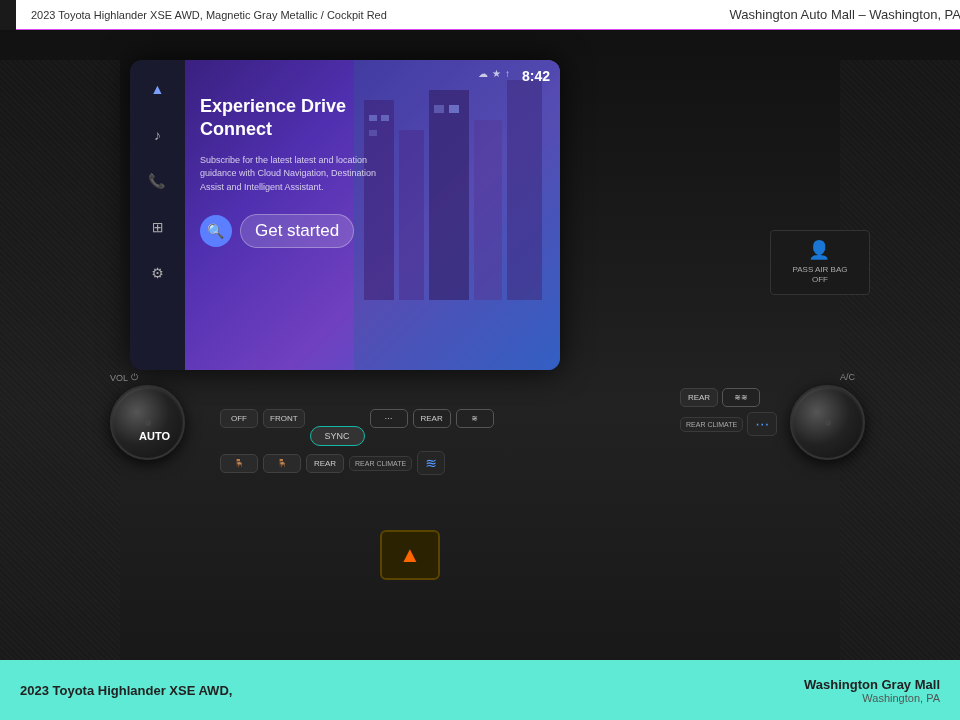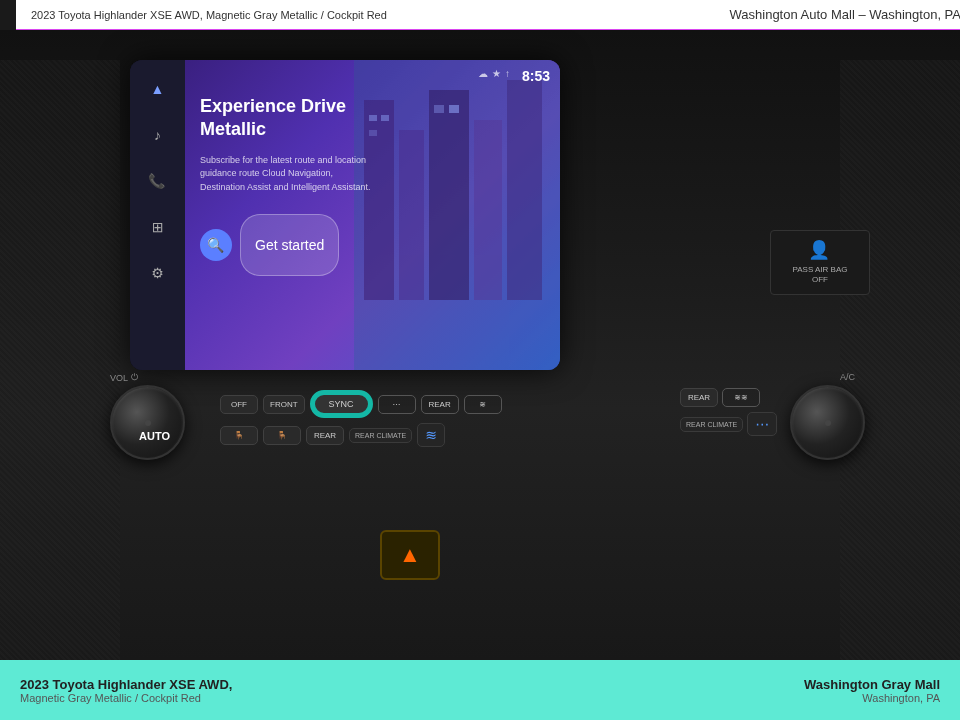--- a/index.html
+++ b/index.html
@@ -136,22 +136,22 @@
       justify-content: center;
       color: white;
       font-size: 14px;
     }
 
     .screen-get-started {
       background: rgba(255,255,255,0.15);
       border: 1px solid rgba(255,255,255,0.3);
       border-radius: 20px;
       color: white;
-      font-size: 14px;
-      padding: 22px 14px;
+      font-size: 17px;
+      padding: 6px 14px;
       cursor: pointer;
     }
 
     
     .screen-clock {
       position: absolute;
       top: 8px;
       right: 10px;
       color: white;
       font-size: 14px;
@@ -452,26 +452,27 @@
       cursor: pointer;
     }
 
     .sm-btn.outline {
       background: transparent;
       border-color: #555;
     }
 
     .sync-pill {
       background: #333;
-      border: 5px solid #14b8a6;
+      border: 1px solid #14b8a6;
       border-radius: 15px;
       color: #ccc;
       font-size: 9px;
       padding: 4px 14px;
       cursor: pointer;
+      margin-top: 36px;
     }
 
     
     .rear-climate-btn {
       background: #252525;
       border: 1px solid #3a3a3a;
       border-radius: 5px;
       color: #aaa;
       font-size: 7px;
       padding: 3px 5px;
@@ -547,25 +548,25 @@
             <rect x="80" y="45" width="10" height="8" fill="rgba(150,180,255,0.4)"></rect>
             <rect x="95" y="45" width="10" height="8" fill="rgba(150,180,255,0.6)"></rect>
           </svg>
         </div>
 
         <div class="screen-top-icons">
           <span>☁</span>
             <span>★</span>
             <span>↑</span>
         </div>
-        <div class="screen-clock">8:53</div>
+        <div class="screen-clock">8:42</div>
 
         <div class="screen-text-area">
-          <div class="screen-title">Experience Drive Metallic</div>
-          <div class="screen-subtitle">Subscribe for the latest route and location guidance route Cloud Navigation, Destination Assist and Intelligent Assistant.</div>
+          <div class="screen-title">Experience Drive Connect</div>
+          <div class="screen-subtitle">Subscribe for the latest latest and location guidance with Cloud Navigation, Destination Assist and Intelligent Assistant.</div>
           <div class="screen-search-row">
             <div class="screen-search-btn">🔍</div>
             <button class="screen-get-started">Get started</button>
           </div>
         </div>
       </div>
     </div>
   </div>
 
   <div class="vol-label">
@@ -626,19 +627,18 @@
       </div>
     </div>
   </div>
 
 
 </div>
 
 <div class="info-bar" style="position:absolute; bottom:0; left:0;">
   <div class="info-bar-left">
     <div class="info-bar-title">2023 Toyota Highlander XSE AWD,</div>
-    <div class="info-bar-subtitle">Magnetic Gray Metallic / Cockpit Red</div>
   </div>
   <div class="info-bar-right">
     <div class="info-bar-dealer">Washington Gray Mall</div>
     <div class="info-bar-location">Washington, PA</div>
   </div>
 </div>
 
 </body></html>

